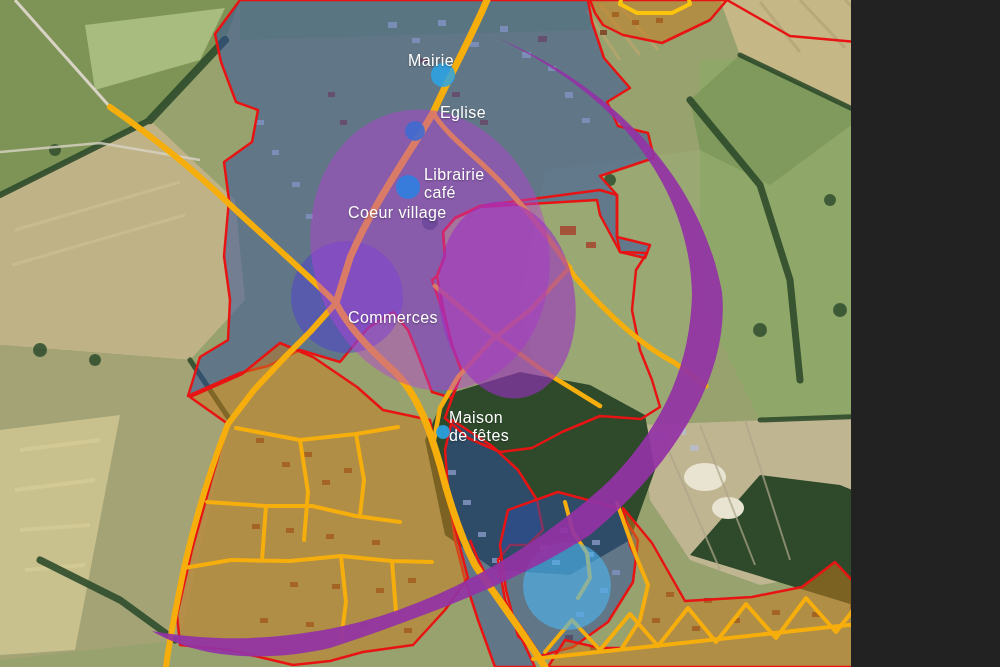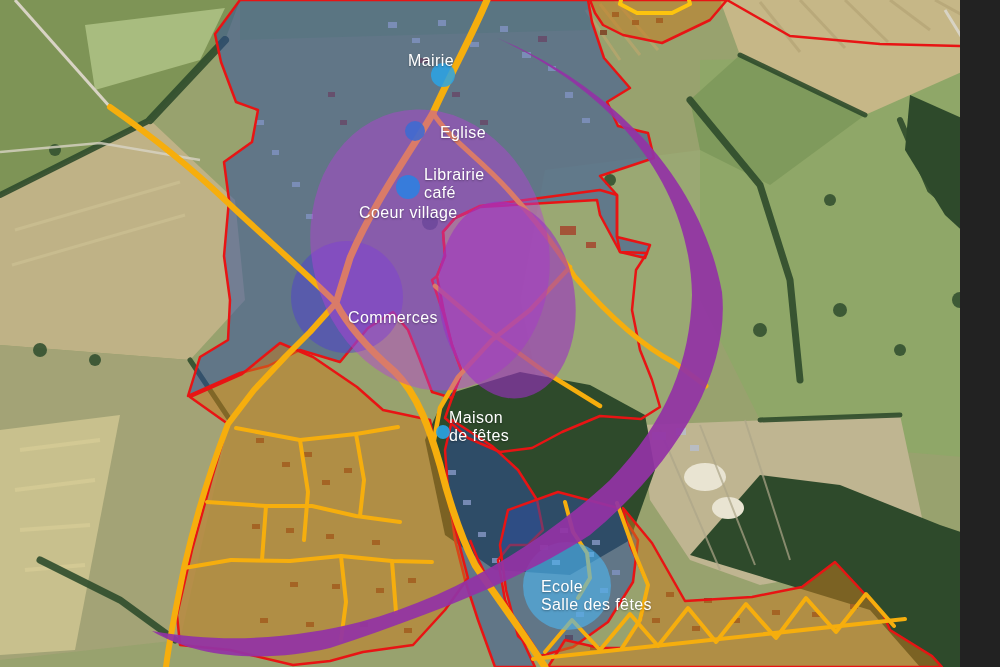--- a/index.html
+++ b/index.html
@@ -1,25 +1,25 @@
 <!DOCTYPE html>
 <html><head>
 <meta charset="utf-8">
 <style>
   html,body{margin:0;padding:0;background:#222;}
-  #stage{position:relative;width:960px;height:667px;overflow:hidden;
+  #stage{position:relative;width:851px;height:667px;overflow:hidden;
          font-family:"Liberation Sans",sans-serif;}
   #stage svg{position:absolute;left:0;top:0;}
   .map-label{position:absolute;color:#fff;font-size:16px;line-height:18px;
              letter-spacing:.4px;font-weight:400;white-space:nowrap;
              text-shadow:0 1px 2px rgba(0,0,0,.35);}
   #lbl-mairie{left:408px;top:52px}
-  #lbl-eglise{left:440px;top:124px}
+  #lbl-eglise{left:440px;top:104px}
   #lbl-librairie{left:424px;top:166px}
-  #lbl-coeur{left:359px;top:204px}
+  #lbl-coeur{left:348px;top:204px}
   #lbl-commerces{left:348px;top:309px}
   #lbl-maison{left:449px;top:409px}
   #lbl-ecole{left:541px;top:578px}
 </style>
 </head>
 <body>
 
 <div id="stage">
 <svg width="1000" height="667" viewBox="0 0 1000 667">
 
@@ -168,17 +168,13 @@
   <div class="map-label" id="lbl-coeur">
     <span>Coeur village</span>
   </div>
   <div class="map-label" id="lbl-commerces">
     <span>Commerces</span>
   </div>
   <div class="map-label" id="lbl-maison">
     <div>Maison</div>
     <div>de fêtes</div>
   </div>
-  <div class="map-label" id="lbl-ecole">
-    <div>Ecole</div>
-    <div>Salle des fêtes</div>
-  </div>
 </div>
 
 </body></html>

